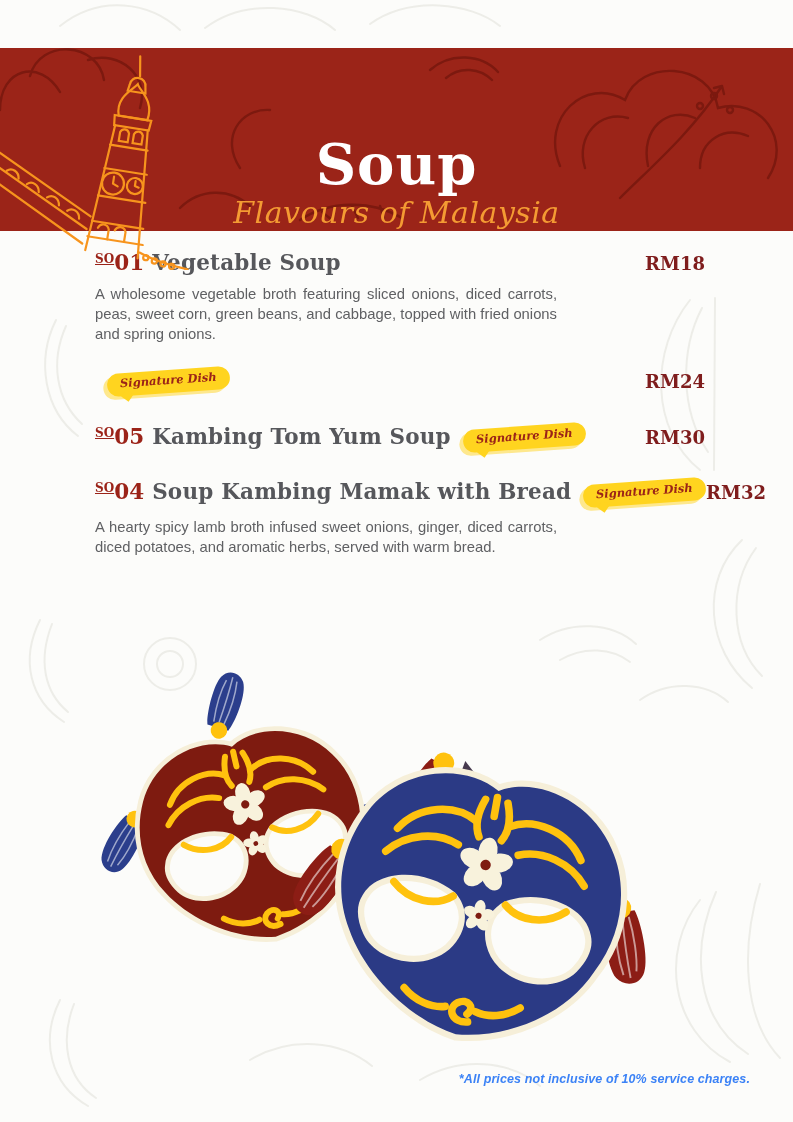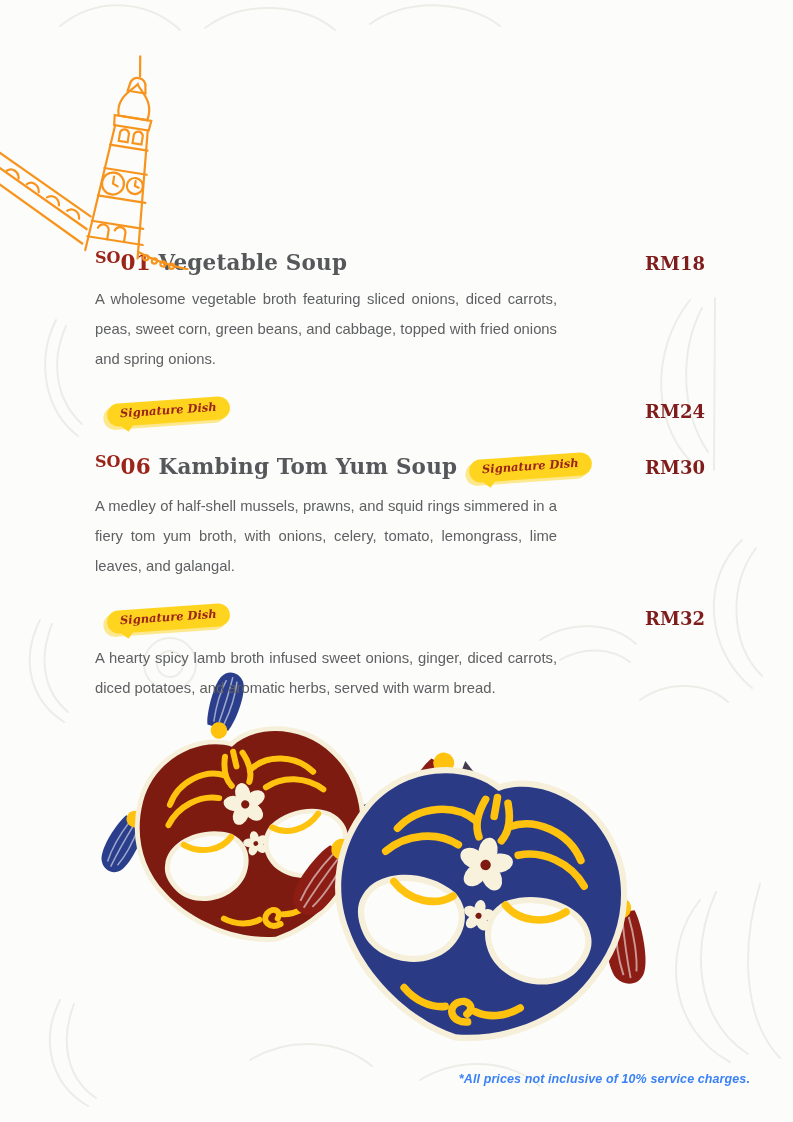--- a/index.html
+++ b/index.html
@@ -32,39 +32,39 @@
 
   
   .menu{position:absolute; left:95px; top:250px; width:610px; z-index:2;}
   .menu-item{margin-bottom:27px;}
   .item-head{display:flex; align-items:baseline;}
   .item-title{
     font-family:"DejaVu Serif", serif; font-weight:700; font-size:21.5px;
     color:#56575B; letter-spacing:0.2px; white-space:nowrap;
   }
   .item-code{color:#9B2318;}
-  .item-code .sup{font-size:16px; position:relative; top:-7px; letter-spacing:0;}
+  .item-code .sup{font-size:12px; position:relative; top:-7px; letter-spacing:0;text-decoration:underline;}
   .item-price{
     margin-left:auto; font-family:"DejaVu Serif", serif; font-weight:700;
     font-size:18px; color:#7f1d1d; white-space:nowrap;
   }
   .badge{
     display:inline-block; position:relative; top:-4px; margin-left:12px;
     background:#FFD41F; color:#9B2318;
     font-family:"DejaVu Serif", serif; font-style:italic; font-weight:700;
     font-size:11.5px; line-height:1; padding:5px 13px 6px; border-radius:12px;
     transform:rotate(-4deg); box-shadow:-4px 3px 0 rgba(255,212,31,.5);
     white-space:nowrap;
   }
   .badge::after{
     content:""; position:absolute; left:15px; bottom:-4px; width:9px; height:9px;
     background:#FFD41F; transform:rotate(38deg);
   }
   .item-desc{
-    margin-top:9px; width:462px; font-size:14.8px; line-height:30px;
+    margin-top:9px; width:462px; font-size:14.8px; line-height:20px;
     color:#5F6063; text-align:justify;
   }
 
   
   .masks{position:absolute; left:0; top:670px; z-index:1; pointer-events:none;}
   .footer-note{
     position:absolute; right:43px; top:1072px; z-index:2;
     font-size:12.5px; font-style:italic; font-weight:bold; color:#3b82f6;
     letter-spacing:0.1px;
   }
@@ -84,20 +84,41 @@
       <path d="M700,900 C660,950 670,1030 730,1062 M716,892 C690,950 696,1020 748,1054 M760,884 C740,950 744,1020 780,1058"></path>
       <path d="M60,1000 C40,1040 50,1084 88,1106 M74,1004 C60,1040 66,1078 96,1098"></path>
       <circle cx="170" cy="664" r="26"></circle>
         <circle cx="170" cy="664" r="13"></circle>
       <path d="M540,640 C570,620 612,622 636,644 M560,660 C584,646 612,648 630,662"></path>
       <path d="M250,1060 C290,1036 340,1040 372,1066 M420,1080 C460,1056 510,1060 540,1086"></path>
       <path d="M640,700 C668,680 706,682 728,702"></path>
     </g>
   </svg>
 
+  <div class="banner">
+    <svg class="banner-florals" width="793" height="183" viewBox="0 0 793 183">
+      <g stroke="#7C190F" stroke-width="2.4" fill="none" stroke-linecap="round">
+        <path d="M560,118 C540,70 585,28 625,52 C640,10 710,14 718,60 C760,48 793,92 768,130"></path>
+        <path d="M585,120 C575,88 600,62 628,70 M648,118 C640,80 668,58 695,70 M700,120 C700,92 724,78 748,88"></path>
+        <path d="M620,150 C650,120 690,86 722,38 M722,38 l-8,2 M722,38 l2,8"></path>
+        <circle cx="700" cy="58" r="3"></circle>
+          <circle cx="714" cy="48" r="3"></circle>
+          <circle cx="730" cy="62" r="3"></circle>
+        <path d="M60,44 C40,10 0,20 0,62 M104,32 C98,-6 40,-10 30,28 M140,60 C150,28 120,2 88,12"></path>
+        <path d="M300,172 C330,152 372,152 402,170 M322,164 L332,172 M352,158 L358,170 M380,158 L384,170"></path>
+        <path d="M430,22 C450,4 482,6 498,24 M446,30 C460,18 480,20 492,32"></path>
+        <path d="M240,120 C220,90 240,60 270,62"></path>
+        <path d="M180,160 C200,140 230,140 250,158"></path>
+      </g>
+    </svg>
+    <div class="banner-text">
+      <h1 class="page-title">Soup</h1>
+      <div class="page-subtitle">Flavours of Malaysia</div>
+    </div>
+  </div>
 
   <svg class="tower" width="225" height="220" viewBox="0 0 225 220">
     <g transform="rotate(9 110 120)" stroke="#F7941D" stroke-width="2.2" fill="none" stroke-linecap="round">
       <path d="M128,2 L131,22"></path>
       <path d="M122,32 C122,21 138,21 138,32 L139,38 L121,38 Z"></path>
       <path d="M116,64 C110,46 126,36 130,30 C133,36 149,44 145,64 Z"></path>
       <path d="M112,64 L149,64 L148,74 L113,74 Z"></path>
       <path d="M114,74 L104,202 M147,74 L157,202"></path>
       <path d="M112,94 L150,94 M110,118 L153,118 M108,146 L156,146 M106,172 L158,172 M104,188 L160,188"></path>
       <path d="M120,80 a5,6 0 0 1 9,0 l0,9 l-9,0 Z M134,80 a5,6 0 0 1 9,0 l0,9 l-9,0 Z"></path>
@@ -128,29 +149,29 @@
 
     <div class="menu-item">
       <div class="item-head">
         <span class="badge">Signature Dish</span>
         <span class="item-price">RM24</span>
       </div>
     </div>
 
     <div class="menu-item">
       <div class="item-head">
-        <span class="item-title"><span class="item-code"><span class="sup">SO</span><span>06</span></span> <span>Kambing Tom Yum Soup</span></span>
+        <span class="item-title"><span class="item-code"><span class="sup">SO</span><span>05</span></span> <span>Kambing Tom Yum Soup</span></span>
         <span class="badge">Signature Dish</span>
         <span class="item-price">RM30</span>
       </div>
-      <div class="item-desc">A medley of half-shell mussels, prawns, and squid rings simmered in a fiery tom yum broth, with onions, celery, tomato, lemongrass, lime leaves, and galangal.</div>
-    </div>
-
-    <div class="menu-item">
-      <div class="item-head">
+    </div>
+
+    <div class="menu-item">
+      <div class="item-head">
+        <span class="item-title"><span class="item-code"><span class="sup">SO</span><span>04</span></span> <span>Soup Kambing Mamak with Bread</span></span>
         <span class="badge">Signature Dish</span>
         <span class="item-price">RM32</span>
       </div>
       <div class="item-desc">A hearty spicy lamb broth infused sweet onions, ginger, diced carrots, diced potatoes, and aromatic herbs, served with warm bread.</div>
     </div>
 
   </div>
 
   <svg class="masks" width="793" height="420" viewBox="0 0 793 420">
     <defs>

